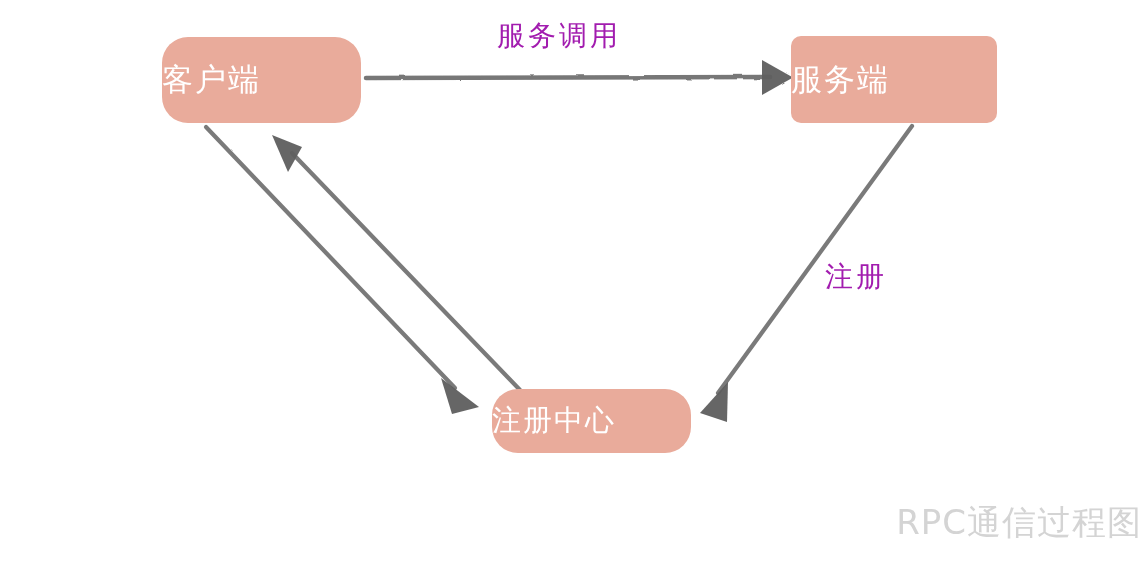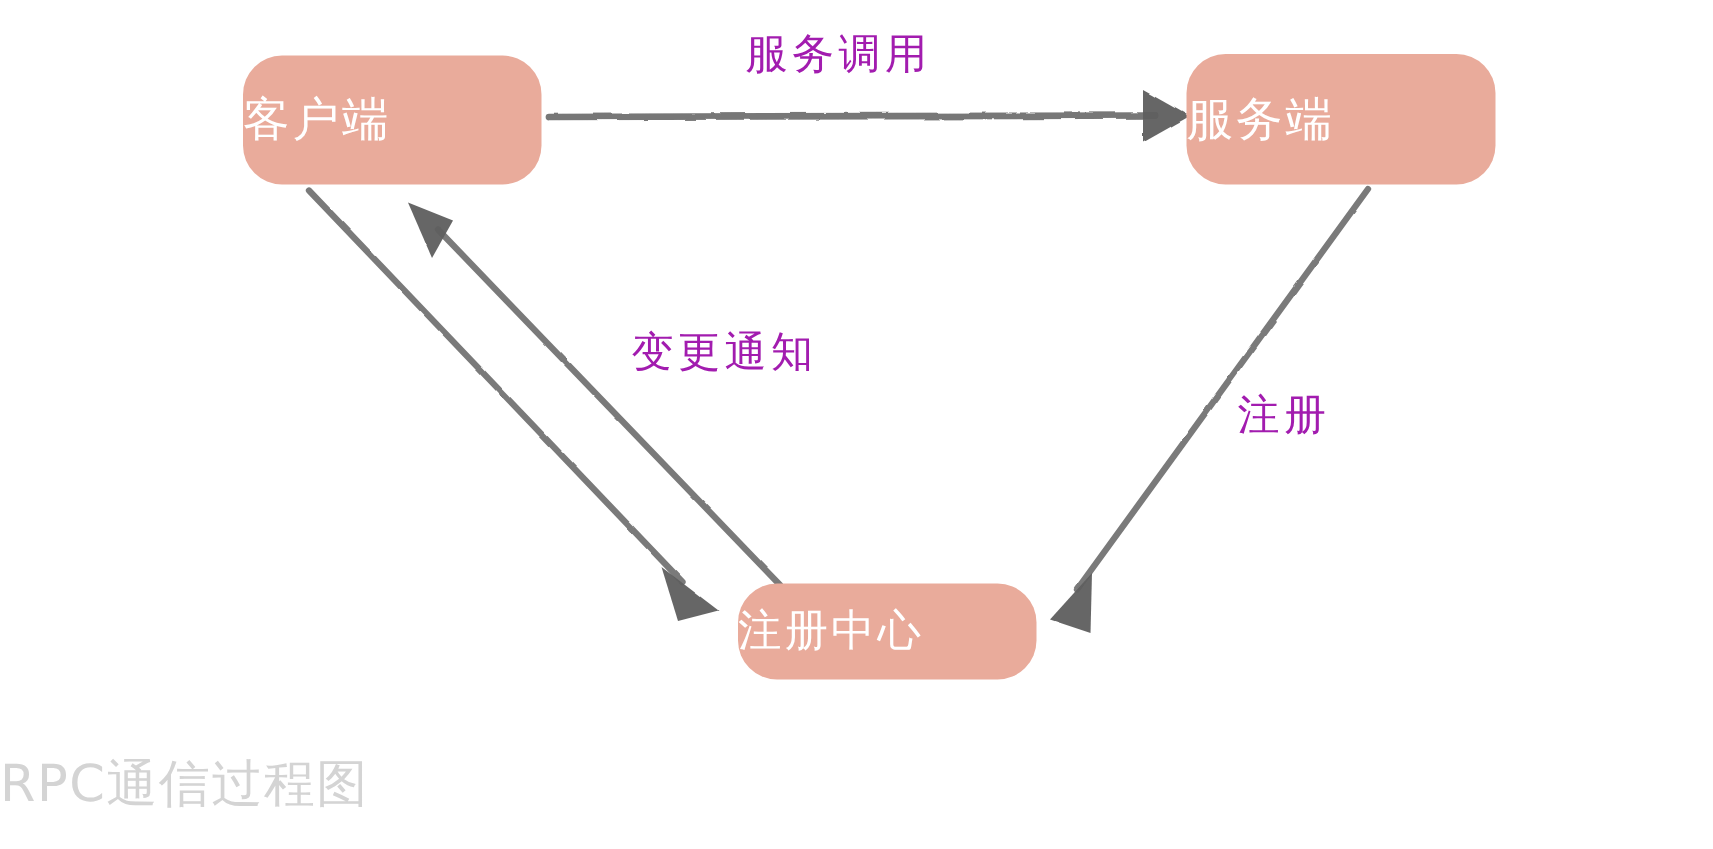--- a/index.html
+++ b/index.html
@@ -34,21 +34,21 @@
     color: #ffffff;
     font-family: "DejaVu Sans", sans-serif;
     font-size: 31px;
     letter-spacing: 2px;
     font-weight: 400;
     box-sizing: border-box;
     z-index: 3;
     user-select: none;
   }
   #node-client  { left: 162px; top: 37px;  width: 199px; height: 86px; }
-  #node-server  { left: 791px; top: 36px;  width: 206px; height: 87px; }
+  #node-server  { left: 791px; top: 36px;  width: 206px; height: 87px; border-radius: 10px; }
   #node-registry{ left: 492px; top: 389px; width: 199px; height: 64px; font-size: 29px; }
 
   .edge-label {
     position: absolute;
     color: #a21caf;
     font-family: "DejaVu Sans", sans-serif;
     font-size: 28px;
     letter-spacing: 3px;
     white-space: nowrap;
     z-index: 4;
@@ -57,21 +57,21 @@
   #label-invoke { left: 497px; top: 17px; }
   #label-notify { left: 421px; top: 216px; }
   #label-subscribe { left: 247px; top: 272px; }
   #label-register { left: 825px; top: 258px; }
 
   #caption {
     position: absolute;
     left: 0;
     top: 500px;
     width: 1142px;
-    text-align: left;
+    text-align: right;
     color: #d4d4d4;
     font-family: "DejaVu Sans", sans-serif;
     font-size: 34px;
     letter-spacing: 1px;
     z-index: 2;
     user-select: none;
   }
 </style>
 </head>
 <body>
@@ -119,19 +119,18 @@
     <span>服务端</span>
   </div>
 
   <div class="node-box" id="node-registry">
     <span>注册中心</span>
   </div>
 
   <div class="edge-label" id="label-invoke">服务调用</div>
 
 
-  <div class="edge-label" id="label-notify">变更通知</div>
 
   <div class="edge-label" id="label-register">注册</div>
 
   <div id="caption">RPC通信过程图</div>
 
 </div>
 
 </body></html>

